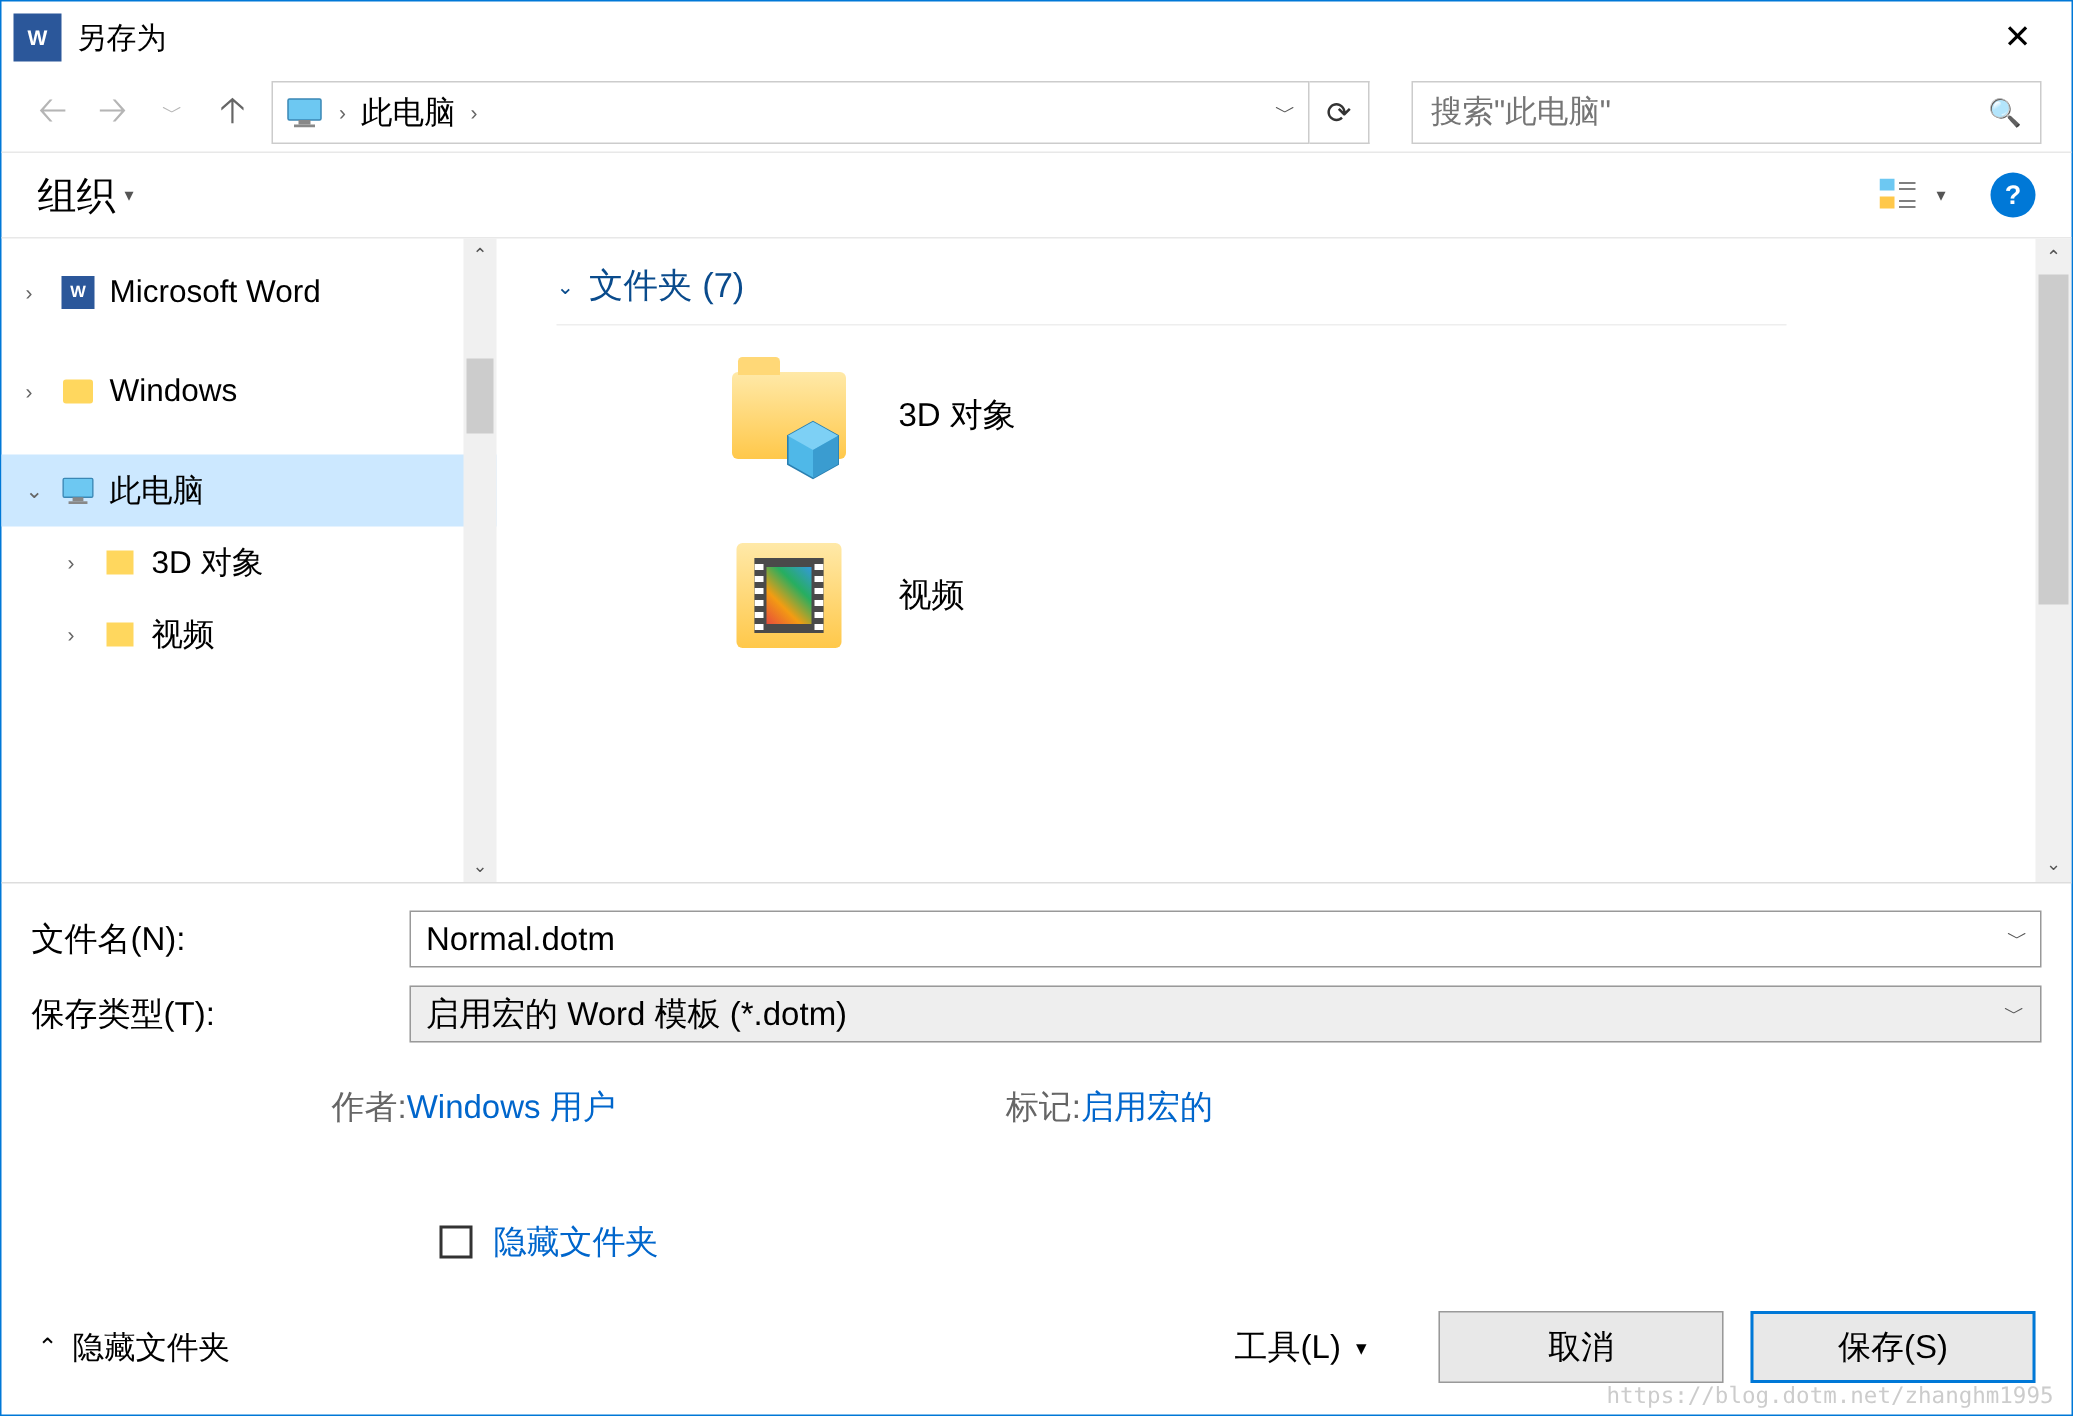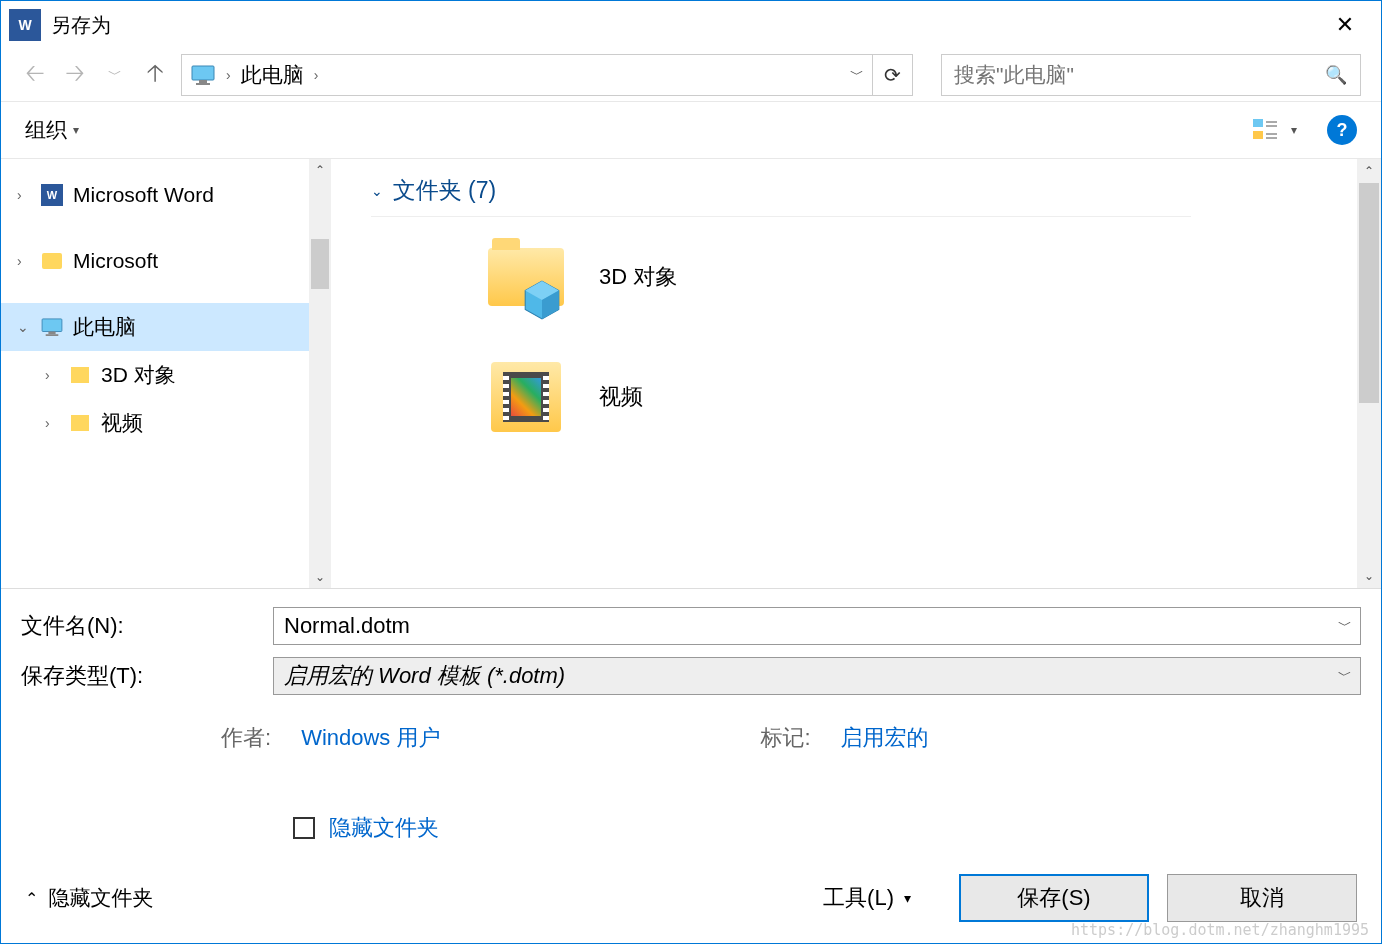--- a/index.html
+++ b/index.html
@@ -16,21 +16,21 @@
 .addrbar { flex: 1; height: 42px; border: 1px solid #ccc; background: #fff; display: flex; align-items: center; padding: 0 8px; gap: 10px; }
 .addrbar .pc-icon { width: 26px; height: 22px; display: flex; align-items: center; justify-content: center; }
 .addrbar .sep { color: #666; font-size: 14px; }
 .addrbar .loc { font-size: 21px; color: #000; }
 .addrbar .dd { margin-left: auto; color: #555; font-size: 14px; }
 .refresh-btn { width: 40px; height: 42px; border: 1px solid #ccc; border-left: none; display: flex; align-items: center; justify-content: center; font-size: 20px; color: #333; }
 .searchbox { width: 420px; height: 42px; border: 1px solid #ccc; display: flex; align-items: center; padding: 0 12px; margin-left: 16px; }
 .searchbox input { border: none; outline: none; font-size: 21px; flex: 1; color: #666; }
 .searchbox .search-icon { color: #555; font-size: 18px; }
 .toolbar { display: flex; align-items: center; height: 56px; padding: 0 24px; }
-.toolbar .org { font-size: 21px; color: #000; }
+.toolbar .org { font-size: 26px; color: #000; }
 .toolbar .org-dd { color: #555; font-size: 12px; margin-left: 6px; }
 .toolbar .spacer { flex: 1; }
 .toolbar .view-icon { width: 30px; height: 24px; display: flex; align-items: center; justify-content: center; margin-right: 10px; }
 .toolbar .help { width: 30px; height: 30px; border-radius: 50%; background: #0078d7; color: #fff; display: flex; align-items: center; justify-content: center; font-size: 18px; font-weight: bold; margin-left: 30px; }
 .divider { height: 1px; background: #e8e8e8; }
 .content { display: flex; flex: 1; min-height: 0; border-bottom: 1px solid #ddd; }
 .sidebar { width: 330px; position: relative; padding-top: 12px; }
 .sidebar .scroll { position: absolute; right: 0; top: 0; bottom: 0; width: 22px; background: #f0f0f0; display: flex; flex-direction: column; align-items: center; }
 .sidebar .scroll .arr { height: 22px; font-size: 12px; color: #555; display: flex; align-items: center; justify-content: center; width: 100%; }
 .sidebar .scroll .thumb { position: absolute; top: 80px; width: 18px; height: 50px; background: #ccc; left: 2px; }
@@ -58,27 +58,27 @@
 .film-big { width: 70px; height: 70px; background: linear-gradient(#ffe9a8, #ffc84a); border-radius: 4px; position: relative; display: flex; align-items: center; justify-content: center; }
 .film-strip { width: 46px; height: 50px; background: #4a4a4a; position: relative; overflow: hidden; }
 .film-strip::before, .film-strip::after { content: ''; position: absolute; top: 0; bottom: 0; width: 6px; background: repeating-linear-gradient(#4a4a4a 0 4px, #fff 4px 8px); }
 .film-strip::before { left: 0; } .film-strip::after { right: 0; }
 .film-img { position: absolute; left: 8px; right: 8px; top: 6px; bottom: 6px; background: linear-gradient(45deg, #e74c3c, #f39c12, #27ae60, #3498db); }
 .item-label { font-size: 22px; color: #000; }
 .form-area { padding: 18px 20px 10px 20px; }
 .form-row { display: flex; align-items: center; gap: 12px; margin-bottom: 12px; }
 .form-row .lbl { width: 240px; text-align: left; font-size: 22px; color: #000; }
 .form-row input.text, .form-row .combo { flex: 1; height: 38px; border: 1px solid #999; padding: 0 10px; font-size: 22px; background: #fff; }
-.form-row .combo { background: #eee; display: flex; align-items: center; justify-content: space-between; font-style: italic; }
+.form-row .combo { background: #eee; display: flex; align-items: center; justify-content: space-between; }
 .form-row .combo .cv { color: #000; }
 .form-row .combo .cdd { color: #555; font-size: 14px; }
 .filename-wrap { flex: 1; display: flex; border: 1px solid #999; height: 38px; align-items: center; }
 .filename-wrap input { border: none; outline: none; flex: 1; padding: 0 10px; font-size: 22px; height: 100%; }
 .filename-wrap .dd { width: 30px; text-align: center; color: #555; font-size: 14px; }
-.meta-row { display: flex; align-items: center; gap: 30px; padding: 16px 0 0 200px; font-size: 22px; }
+.meta-row { display: flex; align-items: center; padding: 16px 0 0 200px; font-size: 22px; }
 .meta-row .ml { color: #666; }
 .meta-row .mv { color: #0066cc; }
 .meta-row .gap { width: 260px; }
 .thumb-row { display: flex; align-items: center; gap: 14px; padding: 60px 0 0 272px; font-size: 22px; }
 .thumb-row .cb { width: 22px; height: 22px; border: 2px solid #333; }
 .thumb-row .cl { color: #0066cc; }
 .bottom-bar { display: flex; align-items: center; height: 90px; padding: 0 24px; }
 .bottom-bar .hide { display: flex; align-items: center; gap: 10px; font-size: 21px; cursor: pointer; }
 .bottom-bar .hide .caret { font-size: 16px; }
 .bottom-bar .spacer { flex: 1; }
@@ -155,21 +155,21 @@
             <span class="ic-word">W</span>
           </span>
         <span>Microsoft Word</span>
       </div>
       <div style="height:18px;"></div>
       <div class="tree-item">
         <span class="exp">›</span>
         <span class="ic">
             <span class="ic-folder"></span>
           </span>
-        <span>Microsoft</span>
+        <span>Windows</span>
       </div>
       <div style="height:18px;"></div>
       <div class="tree-item selected">
         <span class="exp">⌄</span>
         <span class="ic ic-pc">
           <svg width="22" height="18" viewBox="0 0 24 20">
               <rect x="1" y="1" width="22" height="14" rx="1" fill="#6dc8f2" stroke="#3a87b5"></rect>
               <rect x="8" y="15" width="8" height="3" fill="#888"></rect>
               <rect x="5" y="18" width="14" height="2" fill="#888"></rect>
             </svg>
@@ -264,18 +264,18 @@
   <div class="bottom-bar">
     <div class="hide">
       <span class="caret">⌃</span>
       <span>隐藏文件夹</span>
     </div>
     <div class="spacer"></div>
     <div class="tools">
       <span>工具(L)</span>
       <span style="font-size:14px;">▾</span>
     </div>
+    <div class="btn">取消</div>
     <div class="btn primary">保存(S)</div>
-    <div class="btn">取消</div>
   </div>
 
   <div class="watermark">https://blog.dotm.net/zhanghm1995</div>
 </div>
 
 </body></html>

